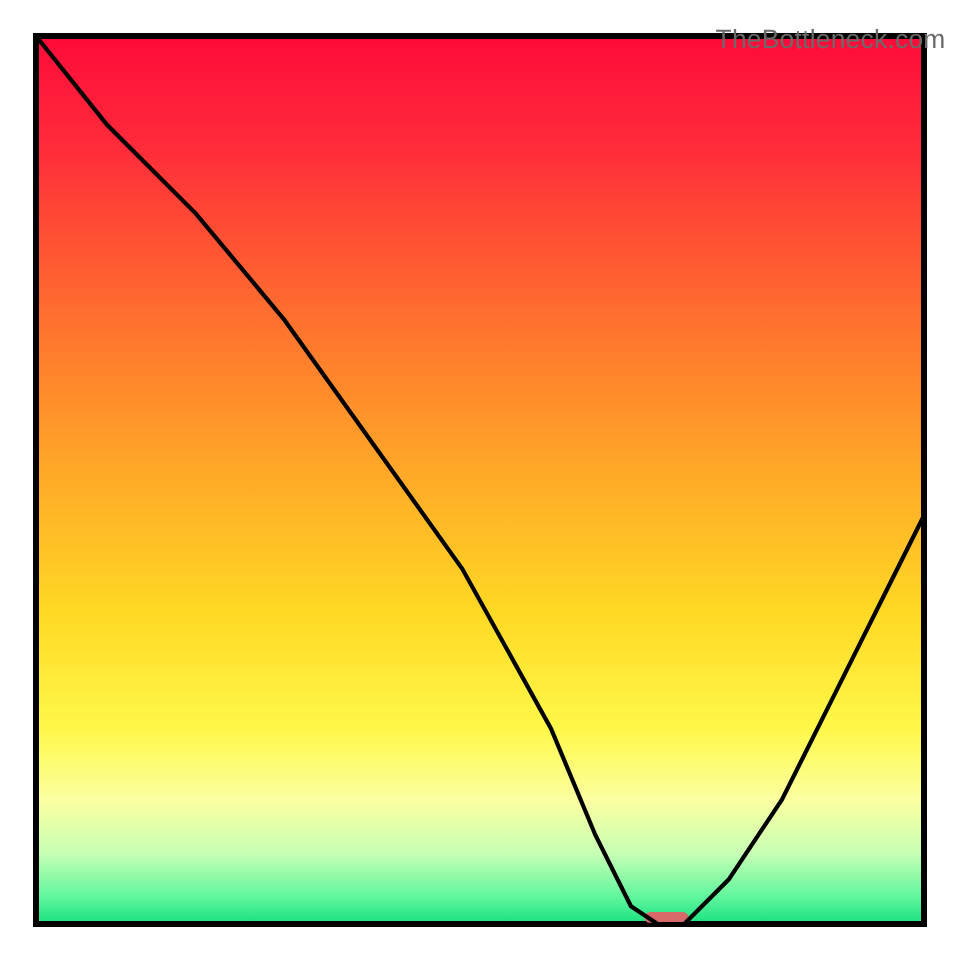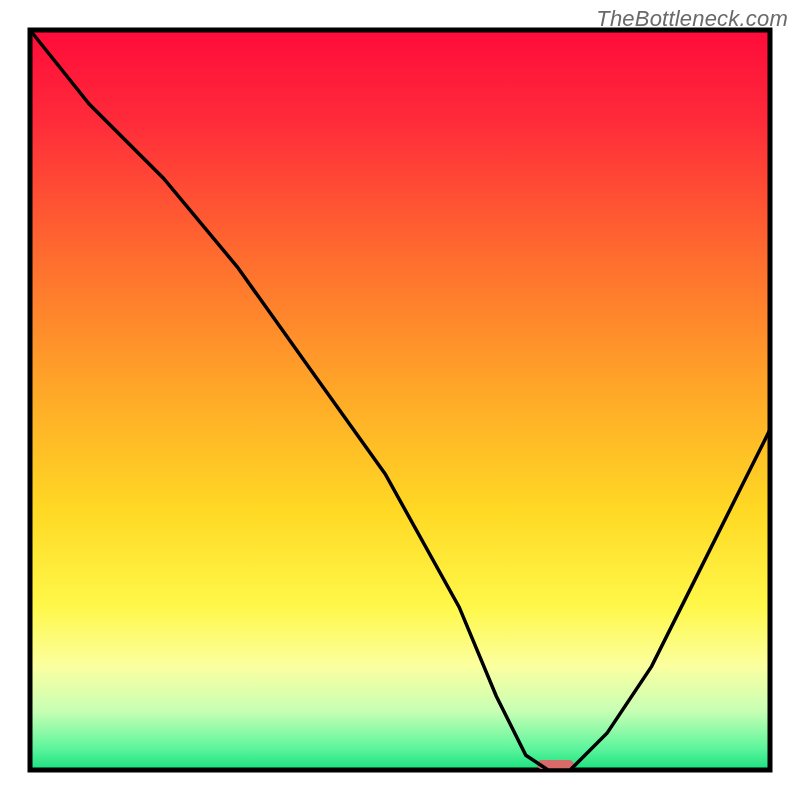--- a/index.html
+++ b/index.html
@@ -10,27 +10,26 @@
     background: #ffffff;
     font-family: Arial, Helvetica, sans-serif;
   }
   .container {
     position: relative;
     width: 800px;
     height: 800px;
   }
   .watermark {
     position: absolute;
-    top: 6px;
+    top: 20px;
     right: 12px;
     font-size: 22px;
     font-weight: 500;
     color: #6a6a6a;
     letter-spacing: 0.2px;
-    font-style: italic;
   }
   svg {
     display: block;
   }
 </style>
 </head>
 <body>
 
 <div class="container">
   <div class="watermark">TheBottleneck.com</div>

